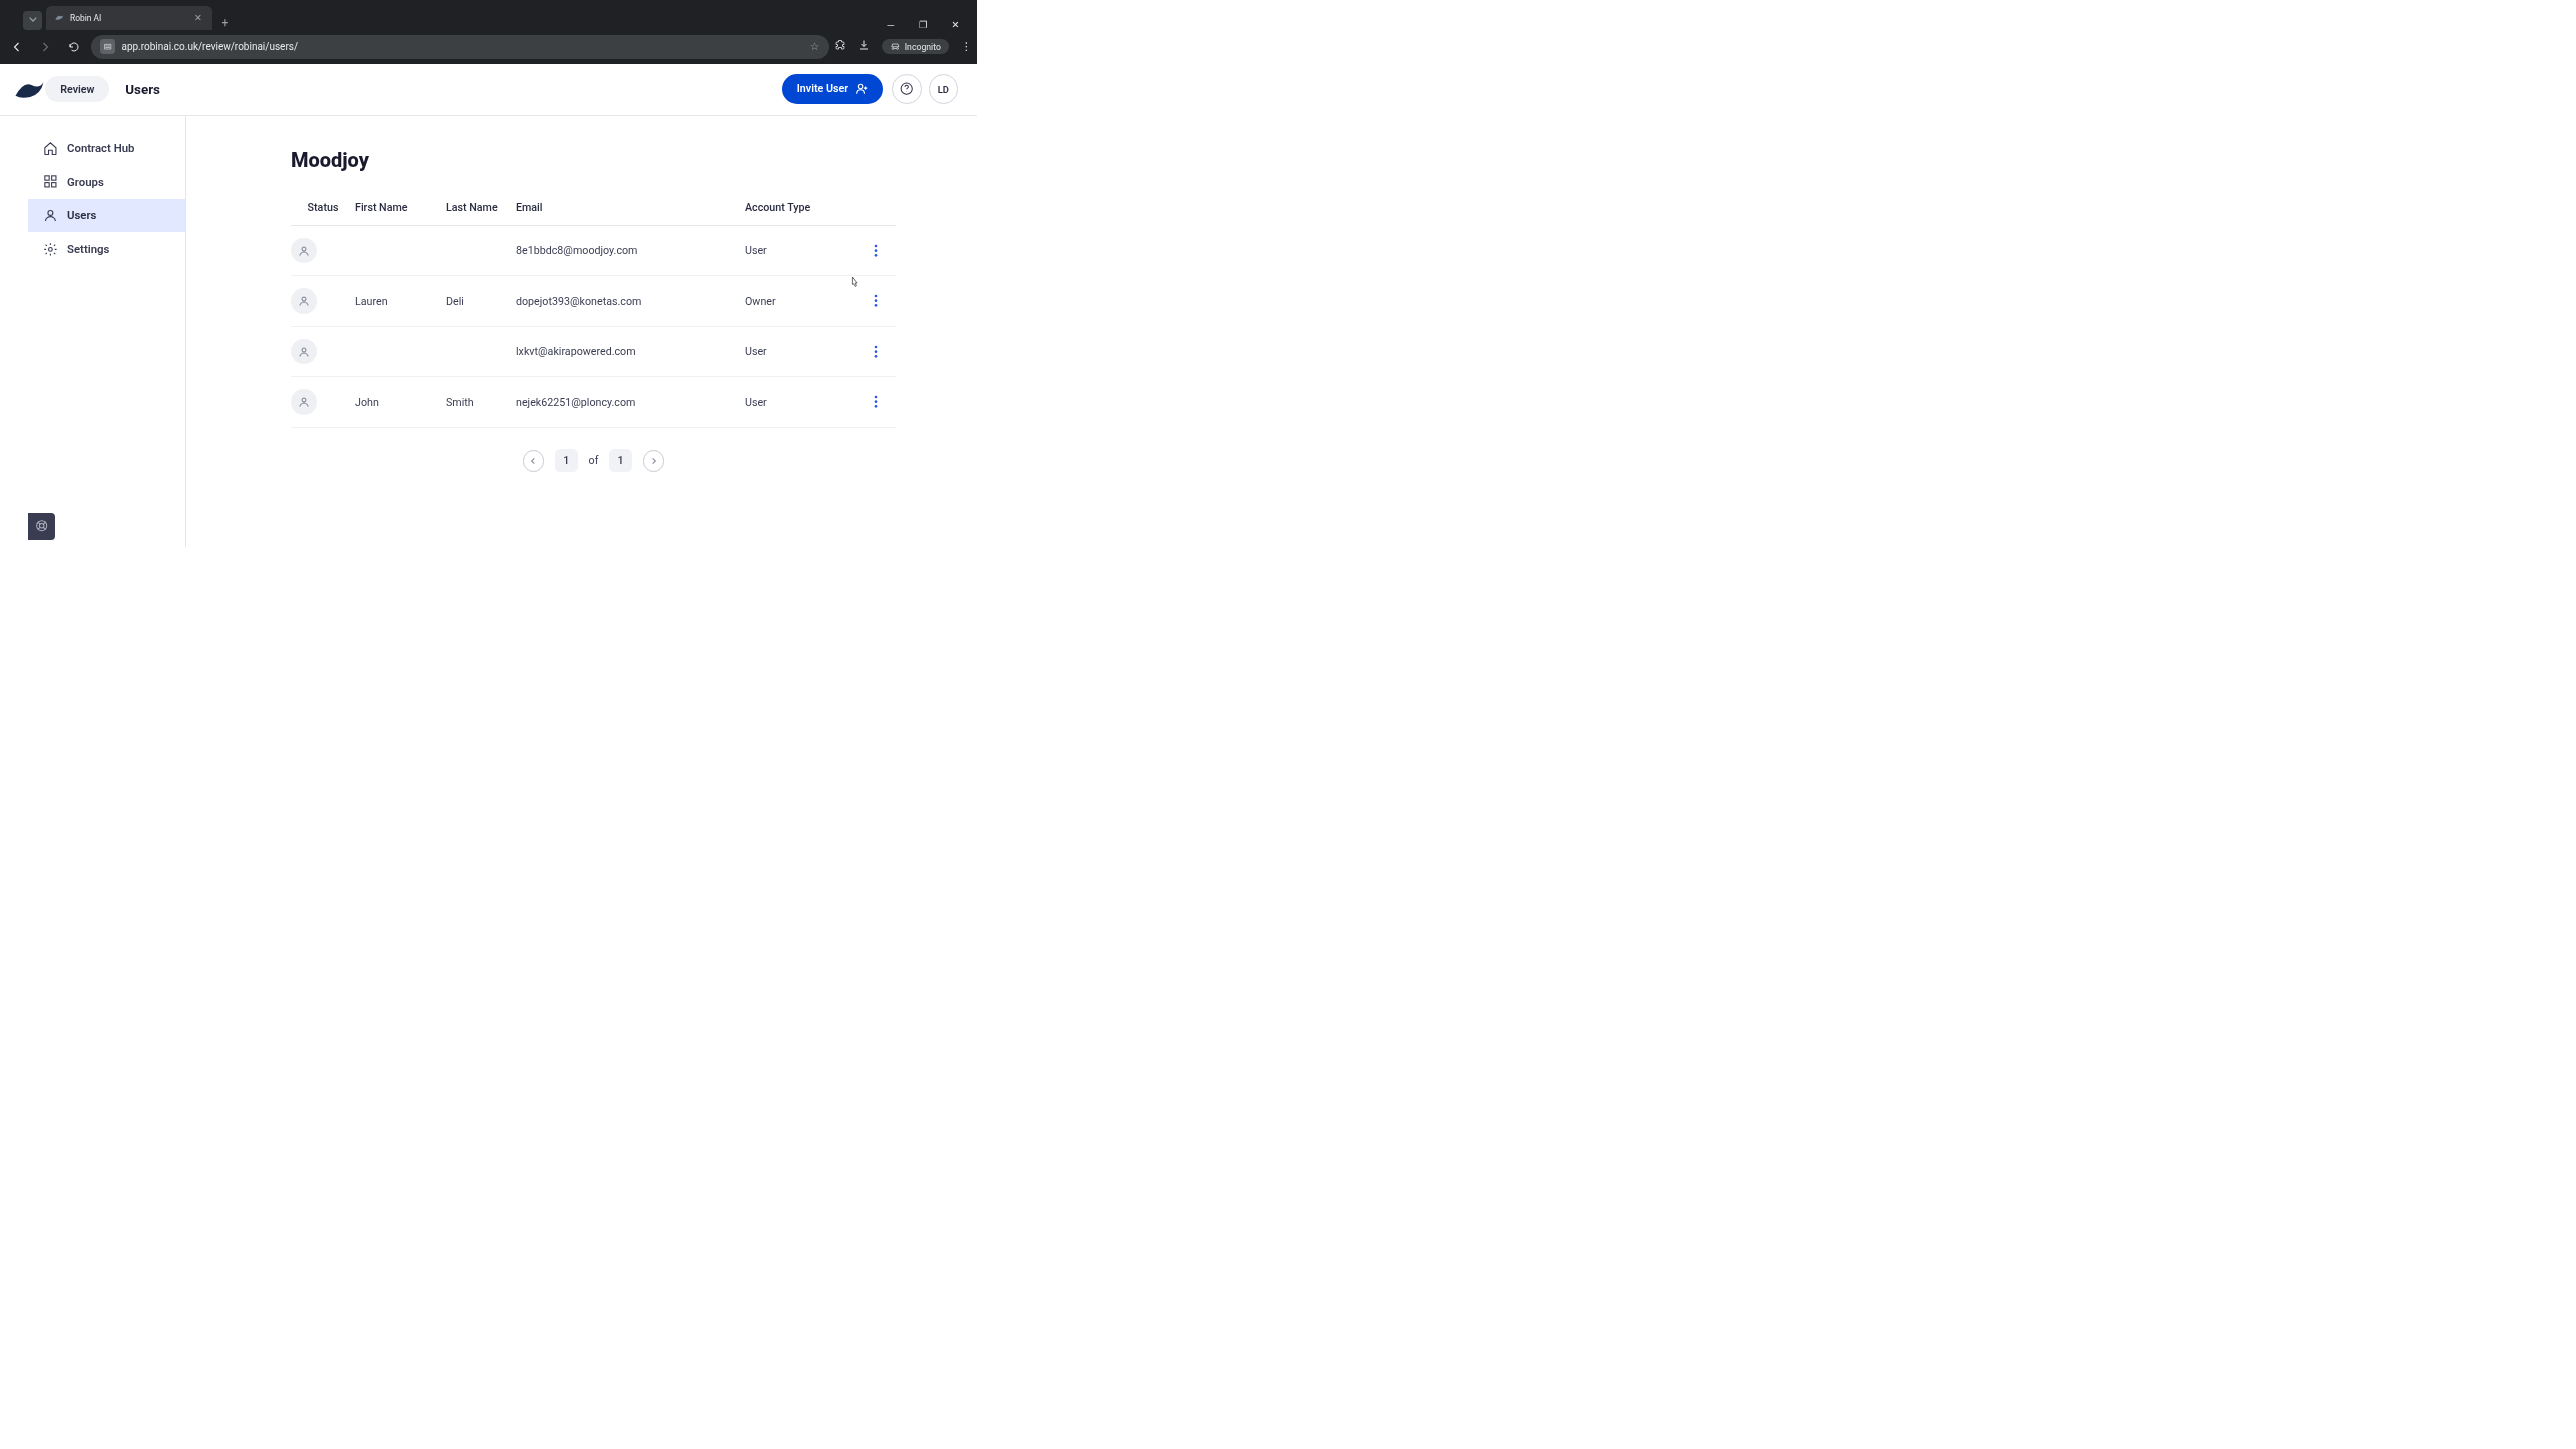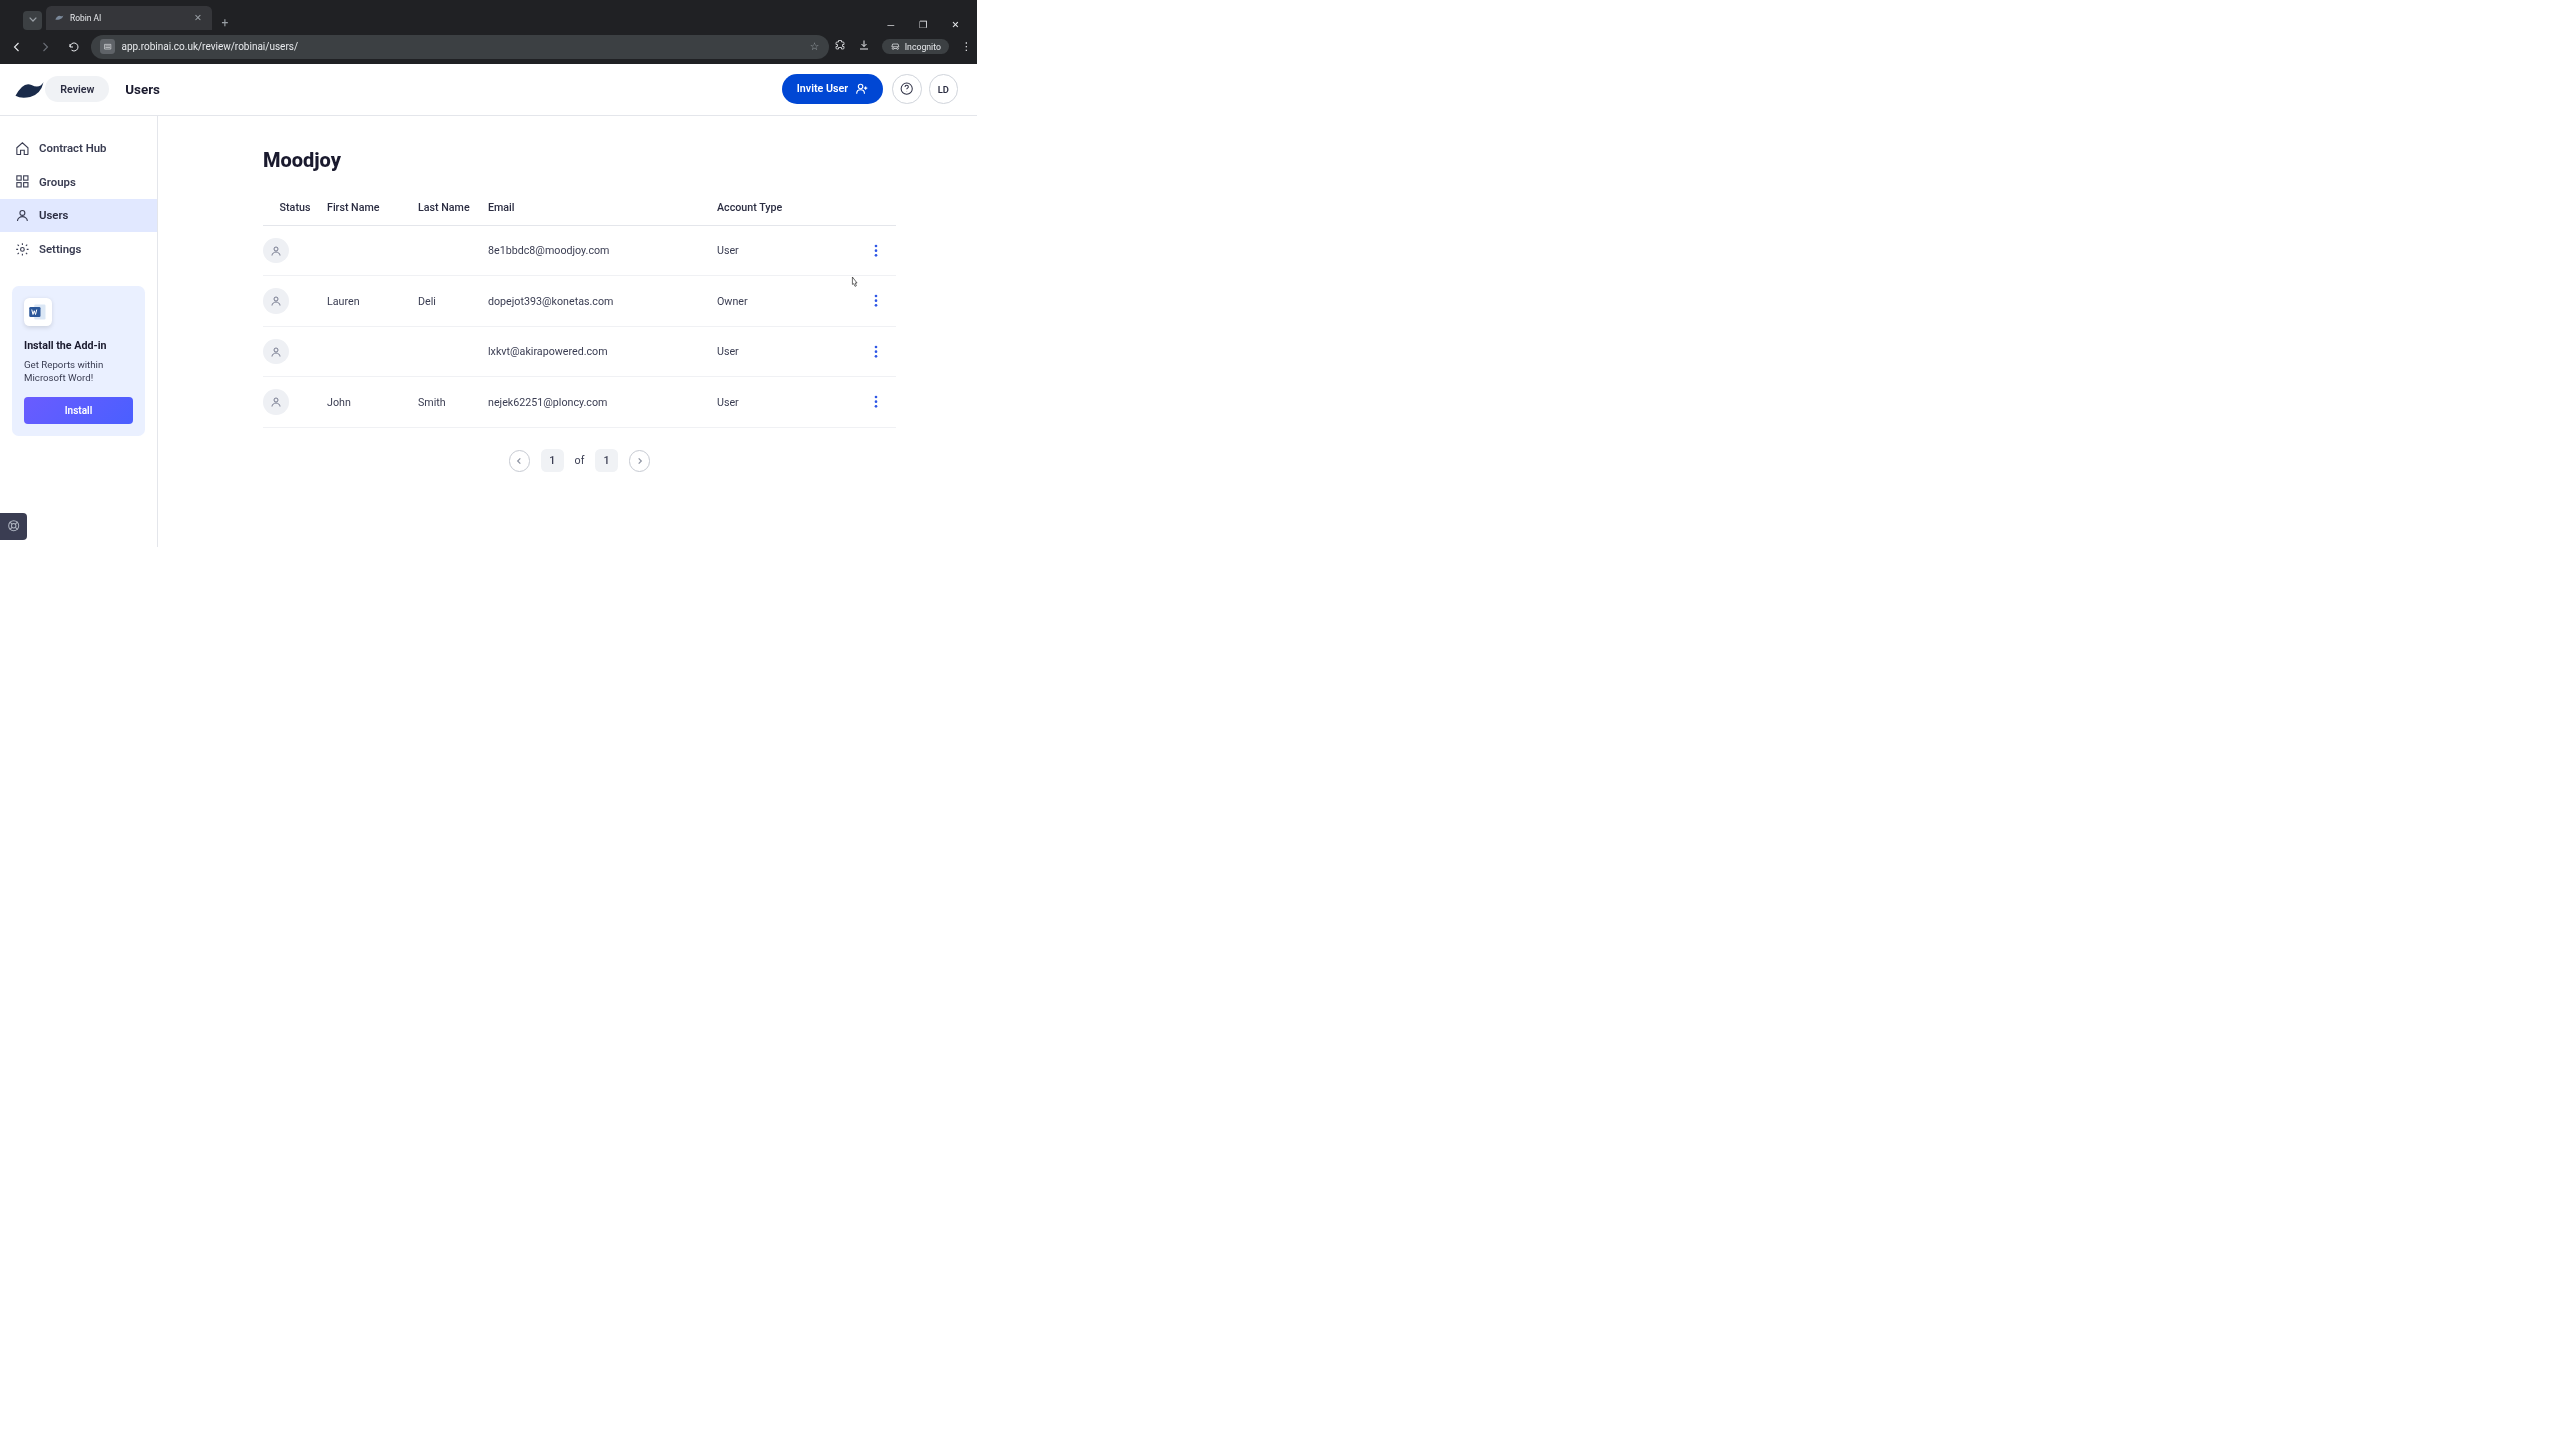--- a/index.html
+++ b/index.html
@@ -31,21 +31,21 @@
   
   .app { background: #fff; height: calc(547px - 63px); display: flex; flex-direction: column; }
   .topbar { display: flex; align-items: center; height: 52px; padding: 0 19px 0 13.4px; border-bottom: 0.7px solid #e4e6eb; gap: 0; }
   .logo { width: 32px; height: 27px; display:flex; align-items:center; justify-content:center; }
   .review-pill { background: #f0f2f5; border-radius: 14.8px; padding: 6.7px 14.8px; font-weight: 600; font-size: 10.7px; color: #2b2d42; }
   .users-crumb { font-size: 13.4px; font-weight: 700; color: #1a1a2e; margin-left: 16px; }
   .invite-btn { margin-left: auto; background: #0047d4; color: #fff; border-radius: 17.4px; padding: 8px 14.8px; font-weight: 600; font-size: 10.7px; display:flex; align-items:center; gap:6.7px; cursor:pointer; }
   .help-btn { width: 29.5px; height: 29.5px; border: 1px solid #d0d4db; border-radius: 50%; display:flex; align-items:center; justify-content:center; font-size:12px; color:#2b2d42; cursor:pointer; margin-left: 9.4px; }
   .avatar-btn { width: 29.5px; height: 29.5px; border: 1px solid #d0d4db; border-radius: 50%; display:flex; align-items:center; justify-content:center; font-size:9.4px; font-weight:600; color:#2b2d42; cursor:pointer; margin-left: 6.7px; }
 
-  .body { display: flex; flex: 1; overflow: hidden; }
+  .body { display: flex; flex: 1; overflow: hidden; padding-left: 28px; }
   .sidebar { width: 158px; border-right: 0.7px solid #e4e6eb; padding: 16px 0 13.4px; display:flex; flex-direction:column; position:relative; }
   .side-item { display: flex; align-items: center; gap: 9.4px; padding: 9.4px 14.8px; font-size: 11.4px; font-weight: 600; color: #3a3d52; cursor:pointer; }
   .side-item.active { background: #e1e8ff; color: #2b2d42; }
   .side-icon { width: 14.8px; height: 14.8px; display:flex; align-items:center; justify-content:center; color:#3a3d52; }
 
   .addin-card { margin: 20px 12px 0; background: #eaf0ff; border-radius: 6.7px; padding: 12px; }
   .word-icon { width: 28px; height: 28px; background:#fff; border-radius:5.4px; display:flex; align-items:center; justify-content:center; margin-bottom: 13.4px; box-shadow: 0 1.3px 4px rgba(0,0,0,0.12); }
   .addin-title { font-weight: 700; font-size: 10.7px; color:#1a1a2e; margin-bottom: 5.4px; }
   .addin-sub { font-size: 9.7px; color:#3a3d52; line-height:1.4; margin-bottom: 12px; }
   .install-btn { width: 100%; background: linear-gradient(135deg,#6a5cff,#4a5fff); color:#fff; border-radius: 4px; padding: 8px 0; text-align:center; font-weight:600; font-size:10px; cursor:pointer; }
@@ -208,34 +208,20 @@
       <div class="side-item">
         <span class="side-icon">
           <svg width="14.8" height="14.8" viewBox="0 0 24 24">
               <circle cx="12" cy="12" r="3" stroke="#3a3d52" stroke-width="1.8" fill="none"></circle>
               <path d="M12 2v3m0 14v3M4.2 4.2l2.1 2.1m11.4 11.4l2.1 2.1M2 12h3m14 0h3M4.2 19.8l2.1-2.1m11.4-11.4l2.1-2.1" stroke="#3a3d52" stroke-width="1.8"></path>
             </svg>
         </span>
         <span>Settings</span>
       </div>
 
-      <div class="addin-card">
-        <div class="word-icon">
-          <svg width="20" height="20" viewBox="0 0 32 32">
-              <rect x="10" y="4" width="18" height="24" rx="2" fill="#dbe7f5"></rect>
-              <rect x="2" y="8" width="18" height="16" rx="2" fill="#2b579a"></rect>
-              <path d="M6 12l2 8 2-6 2 6 2-8" stroke="#fff" stroke-width="1.6" fill="none"></path>
-            </svg>
-        </div>
-        <div class="addin-title">Install the Add-in</div>
-        <div class="addin-sub">Get Reports within Microsoft Word!</div>
-        <div class="install-btn">
-          <span>Install</span>
-        </div>
-      </div>
 
       <div class="support-btn">
         <svg width="13.4" height="13.4" viewBox="0 0 24 24">
             <circle cx="12" cy="12" r="9" stroke="#aeb4c0" stroke-width="1.8" fill="none"></circle>
             <circle cx="12" cy="12" r="4" stroke="#aeb4c0" stroke-width="1.8" fill="none"></circle>
             <path d="M5 5l4 4m6 6l4 4M5 19l4-4m6-6l4-4" stroke="#aeb4c0" stroke-width="1.8"></path>
           </svg>
       </div>
     </div>
 

